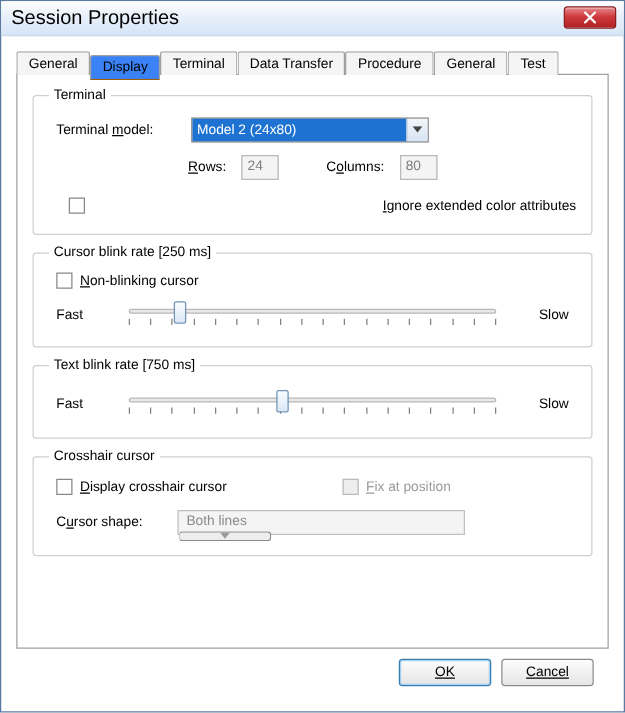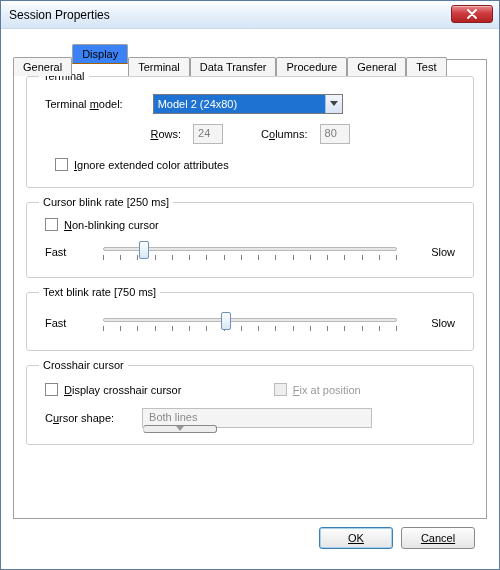--- a/index.html
+++ b/index.html
@@ -22,21 +22,21 @@
   .titlebar {
     height: 28px;
     background: linear-gradient(to bottom, #fdfefe 0%, #eaf2fb 40%, #d6e5f5 100%);
     border-bottom: 1px solid #c9d8ea;
     display: flex;
     align-items: center;
     padding: 0 4px 0 8px;
     position: relative;
   }
   .titlebar-title {
-    font-size: 12px;
+    font-size: 16px;
     color: #000;
   }
   .close-btn {
     position: absolute;
     right: 6px;
     top: 4px;
     width: 42px;
     height: 18px;
     background: linear-gradient(to bottom, #e68a8f 0%, #cf3b3f 45%, #b22222 100%);
     border: 1px solid #8a1d1d;
@@ -64,21 +64,21 @@
     z-index: 2;
   }
   .tab {
     padding: 3px 9px 3px 9px;
     border: 1px solid #a0a0a0;
     border-bottom: none;
     background: #f5f5f5;
     border-radius: 2px 2px 0 0;
     margin-right: 0px;
     position: relative;
-    top: 17px;
+    top: 1px;
     color: #000;
   }
   .tab.active {
     background: #3b82f6;
     top: 5px;
     z-index: 3;
     border-bottom: 1px solid #a16207;
   }
   .panel {
     border: 1px solid #a0a0a0;
@@ -252,21 +252,21 @@
             </div>
           </div>
         </div>
         <div class="row" style="justify-content:center; gap:12px; margin-bottom:14px;">
           <span><span class="ul">R</span>ows:</span>
           <div class="numbox">24</div>
           <span style="width:14px"></span>
           <span>C<span class="ul">o</span>lumns:</span>
           <div class="numbox">80</div>
         </div>
-        <div class="row" style="margin:0 0 4px 16px;">
+        <div class="row" style="margin:0 0 4px 16px;justify-content:space-between;">
           <div class="checkbox"></div>
           <span><span class="ul">I</span>gnore extended color attributes</span>
         </div>
       </fieldset>
 
       <fieldset>
         <legend>Cursor blink rate [250 ms]</legend>
         <div class="row" style="margin:2px 0 8px 6px;">
           <div class="checkbox"></div>
           <span><span class="ul">N</span>on-blinking cursor</span>

